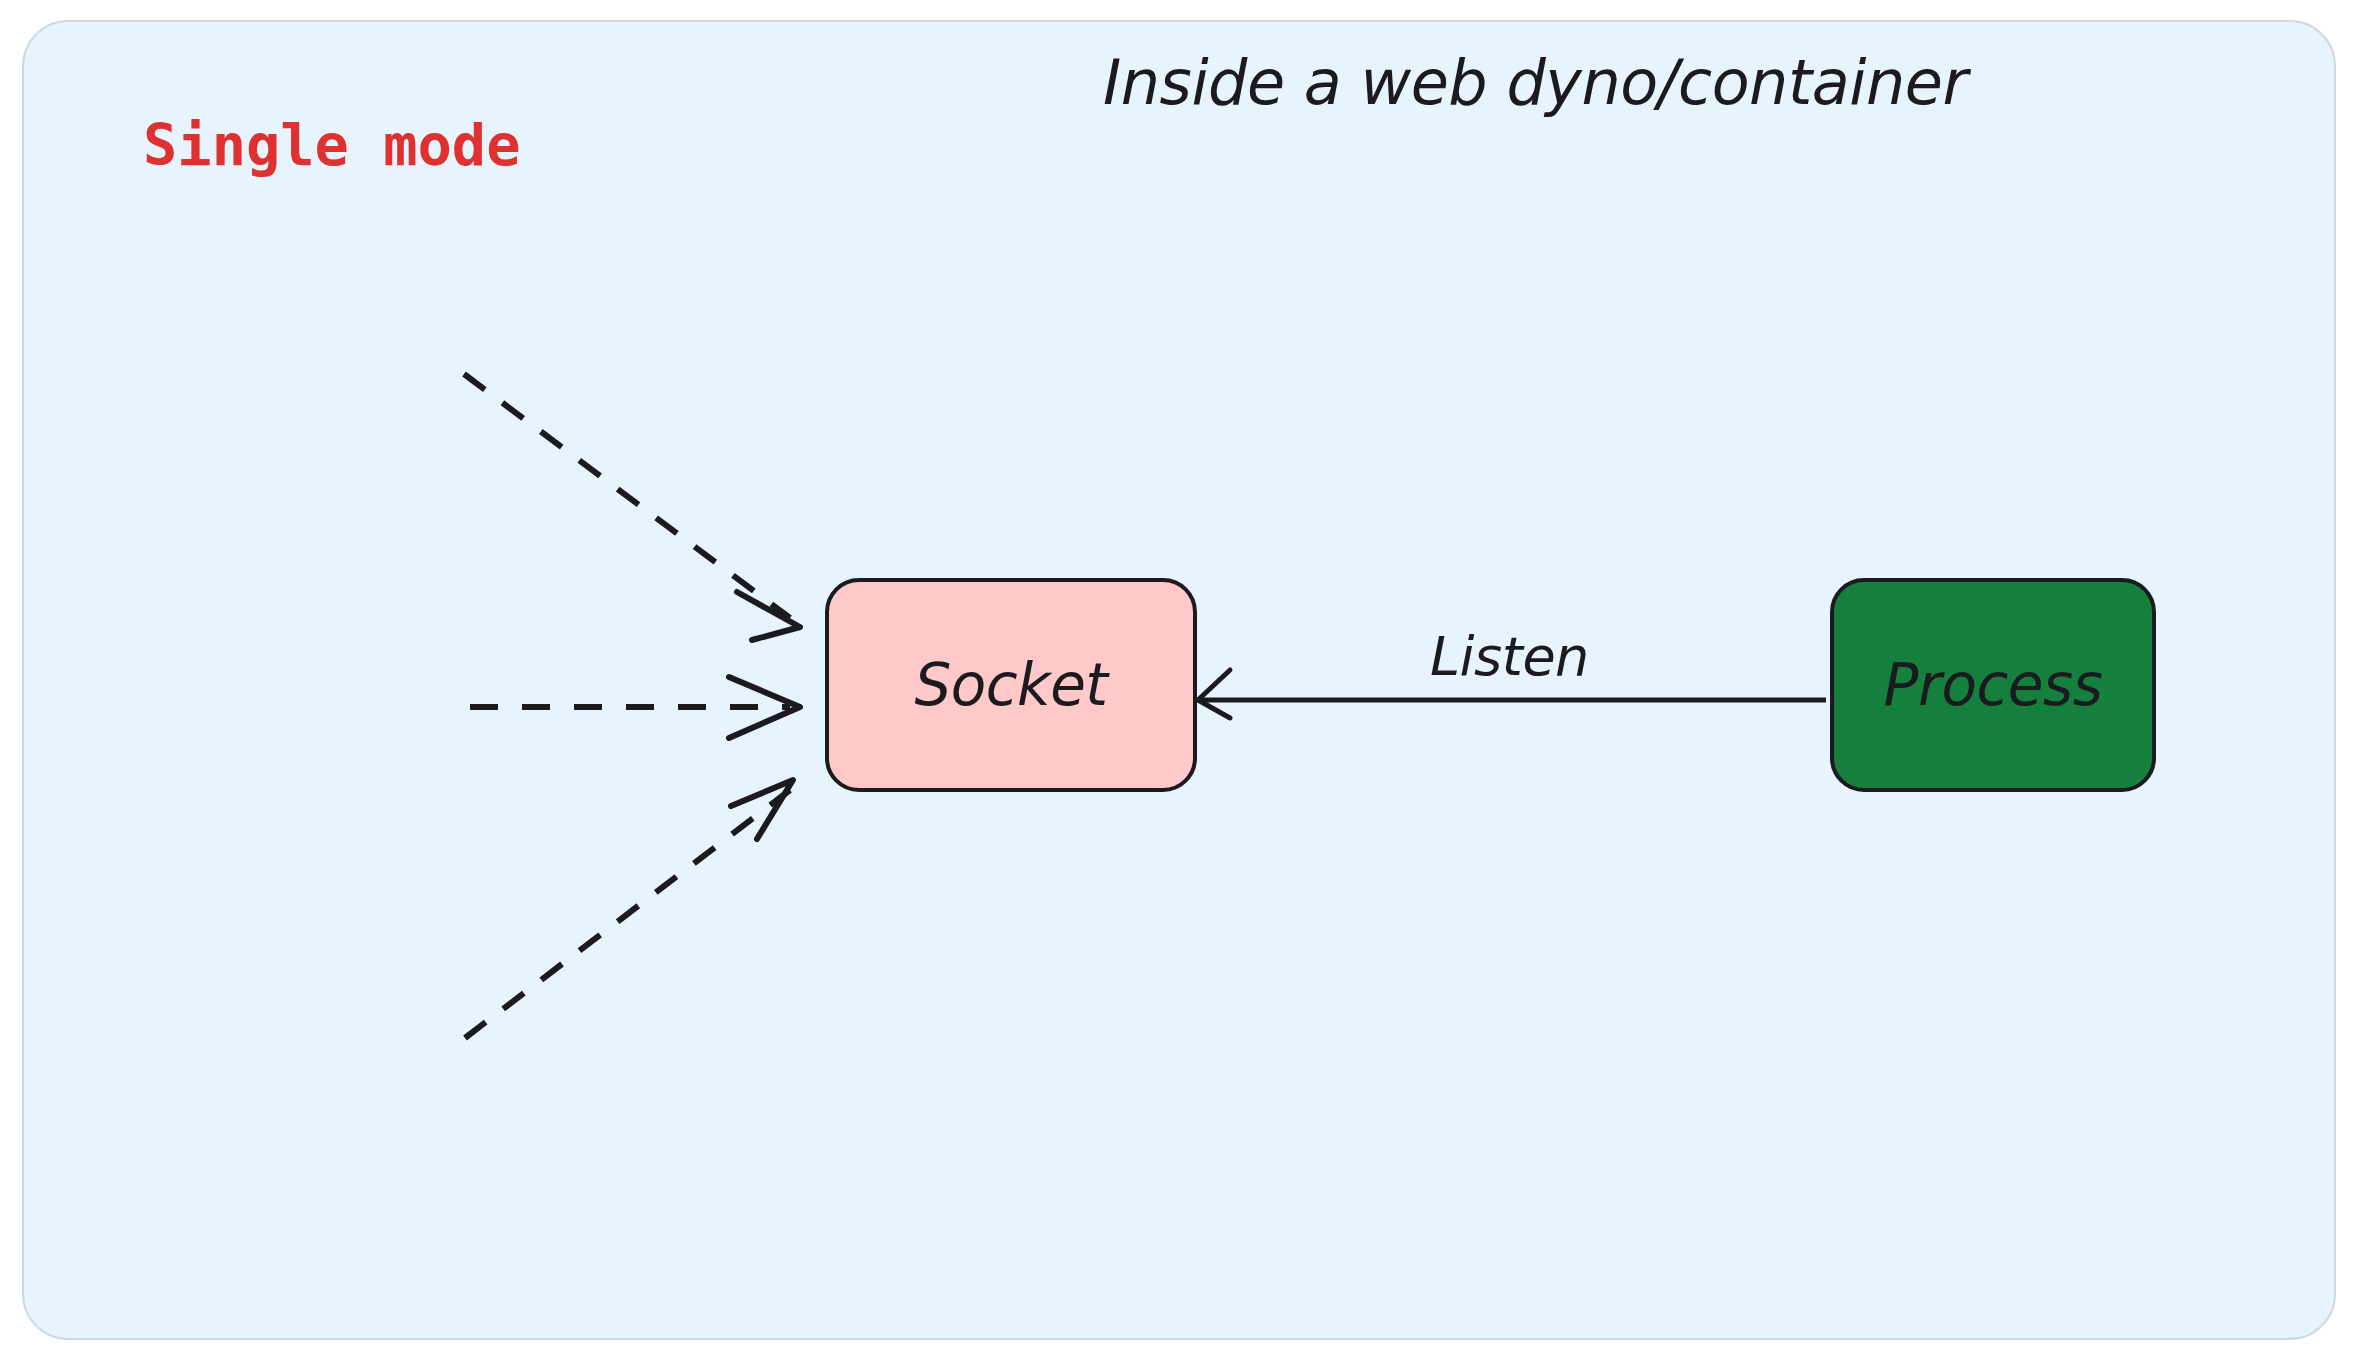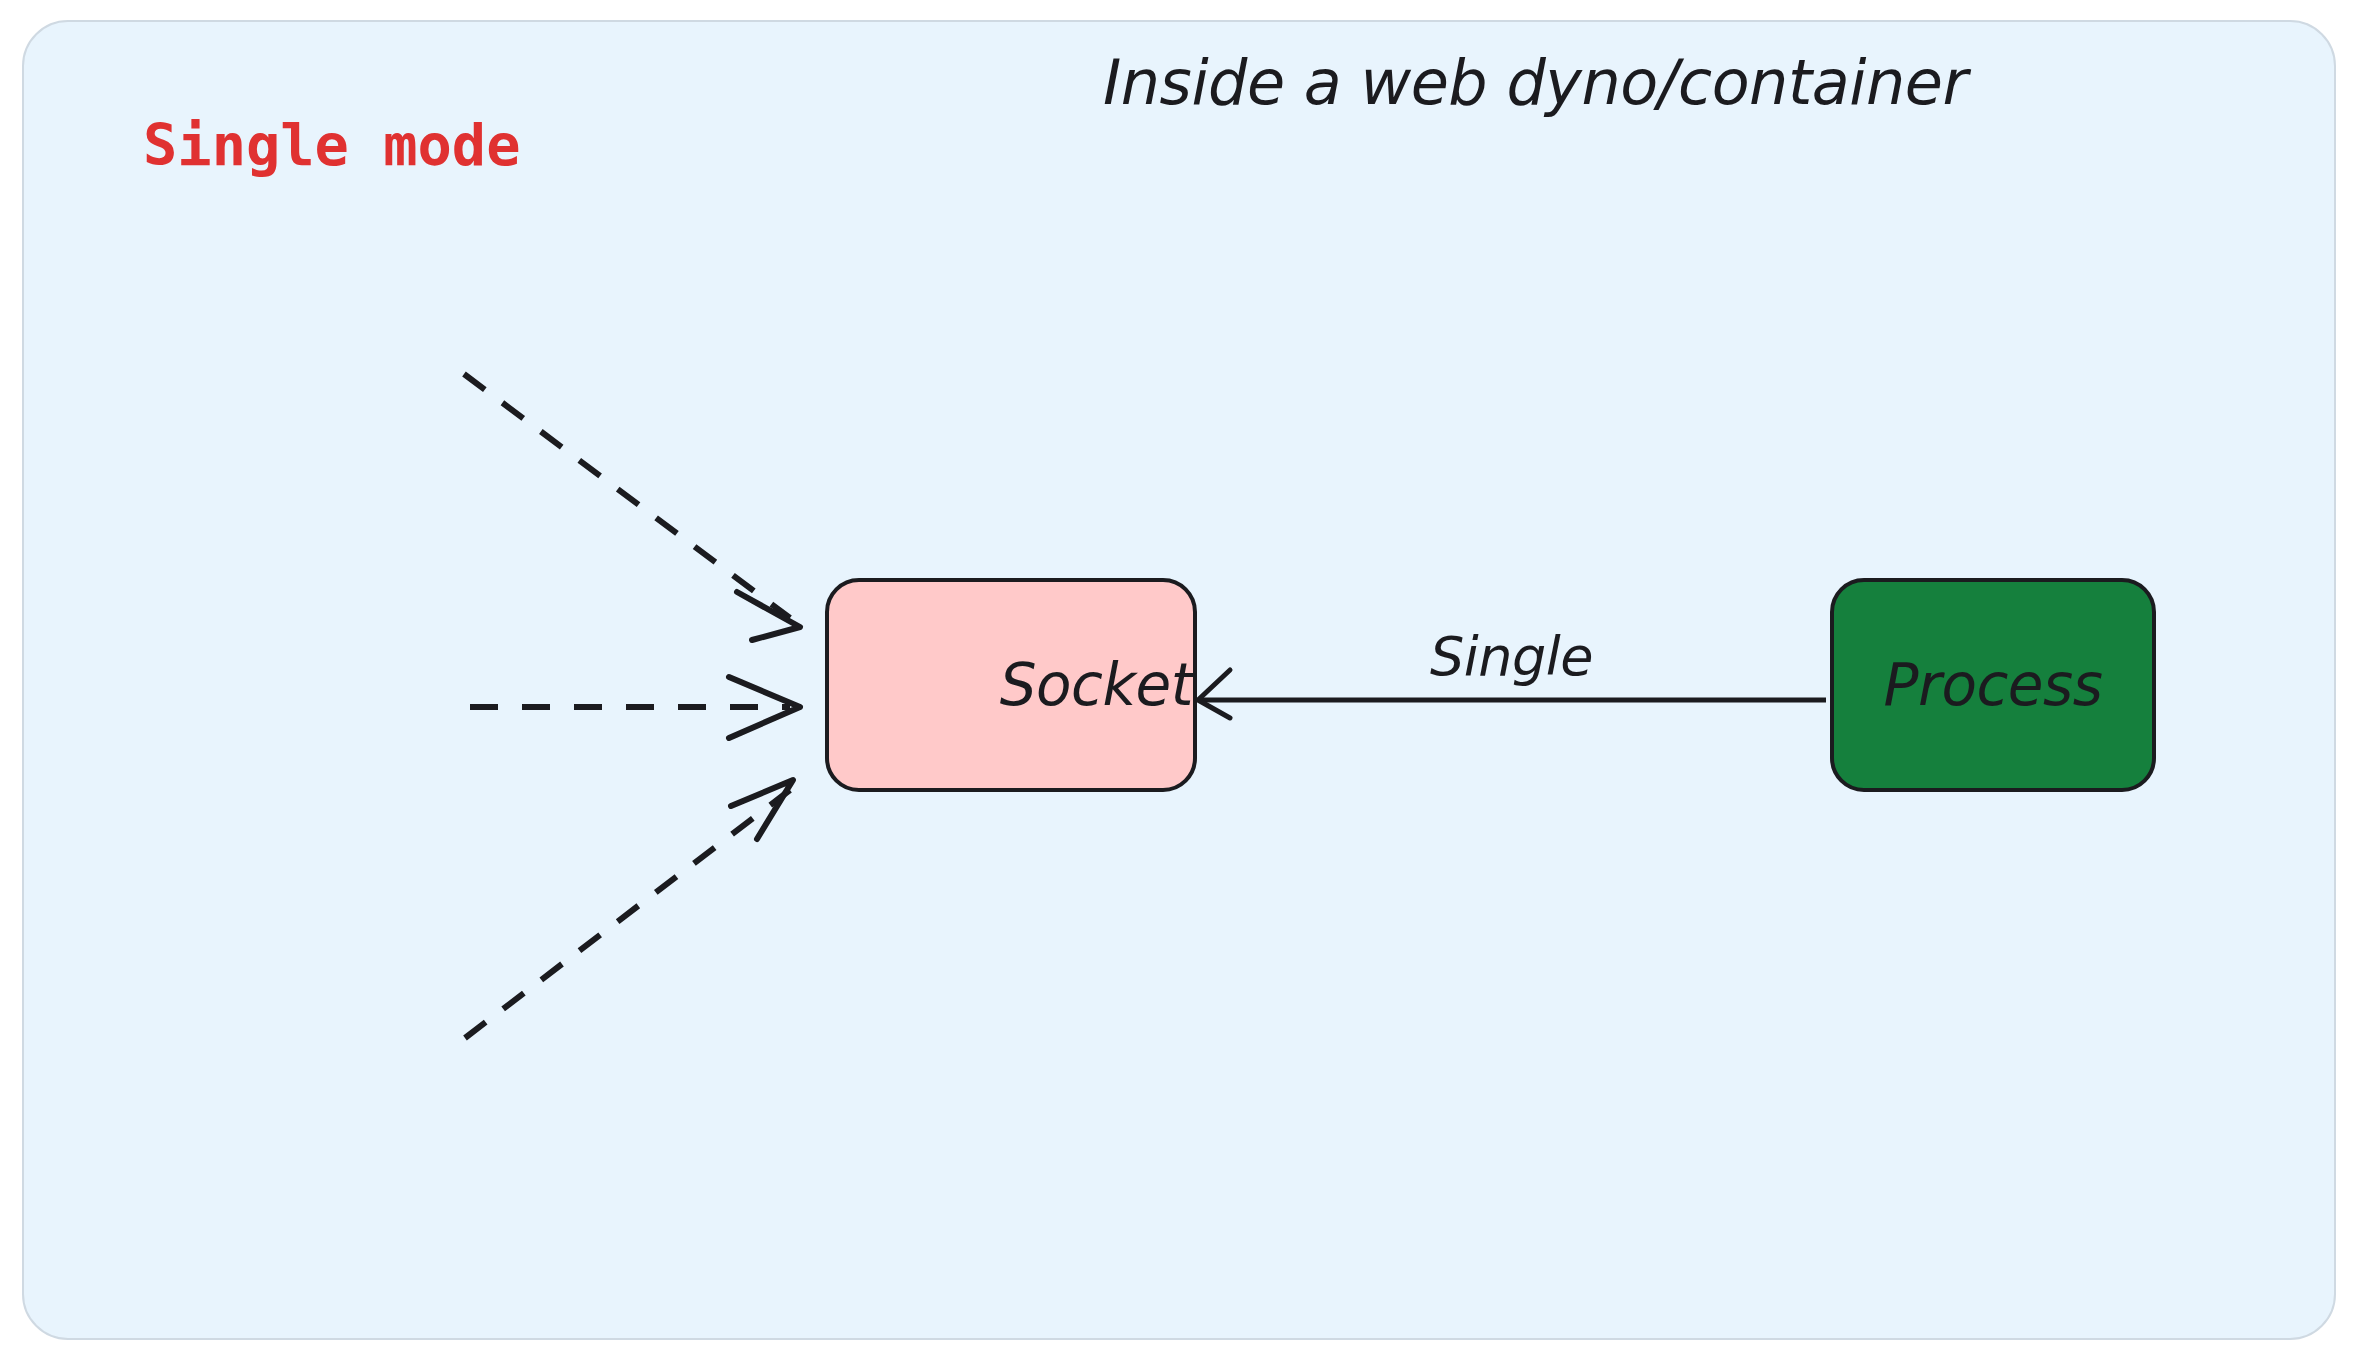--- a/index.html
+++ b/index.html
@@ -89,21 +89,20 @@
     letter-spacing: -0.5px;
     white-space: nowrap;
   }
   #node-socket {
     left: 825px;
     top: 578px;
     width: 372px;
     height: 214px;
     background: #ffc9c9;
     border-radius: 34px;
-    justify-content: flex-end;
   }
   #node-process {
     left: 1830px;
     top: 578px;
     width: 326px;
     height: 214px;
     background: #15803d;
     border-radius: 34px;
   }
   
@@ -121,21 +120,21 @@
 
 <div id="canvas">
 
   <div id="dyno-container"></div>
 
   <div class="hand" id="container-title">Inside a web dyno/container</div>
 
   <div id="mode-title">Single mode</div>
 
 
-  <div class="hand" id="listen-label">Single</div>
+  <div class="hand" id="listen-label">Listen</div>
 
   <div class="node" id="node-socket">
     <span class="node-label">Socket</span>
   </div>
 
   <div class="node" id="node-process">
     <span class="node-label">Process</span>
   </div>
 
   <svg id="connectors" viewBox="0 0 2360 1360" width="2360" height="1360">

